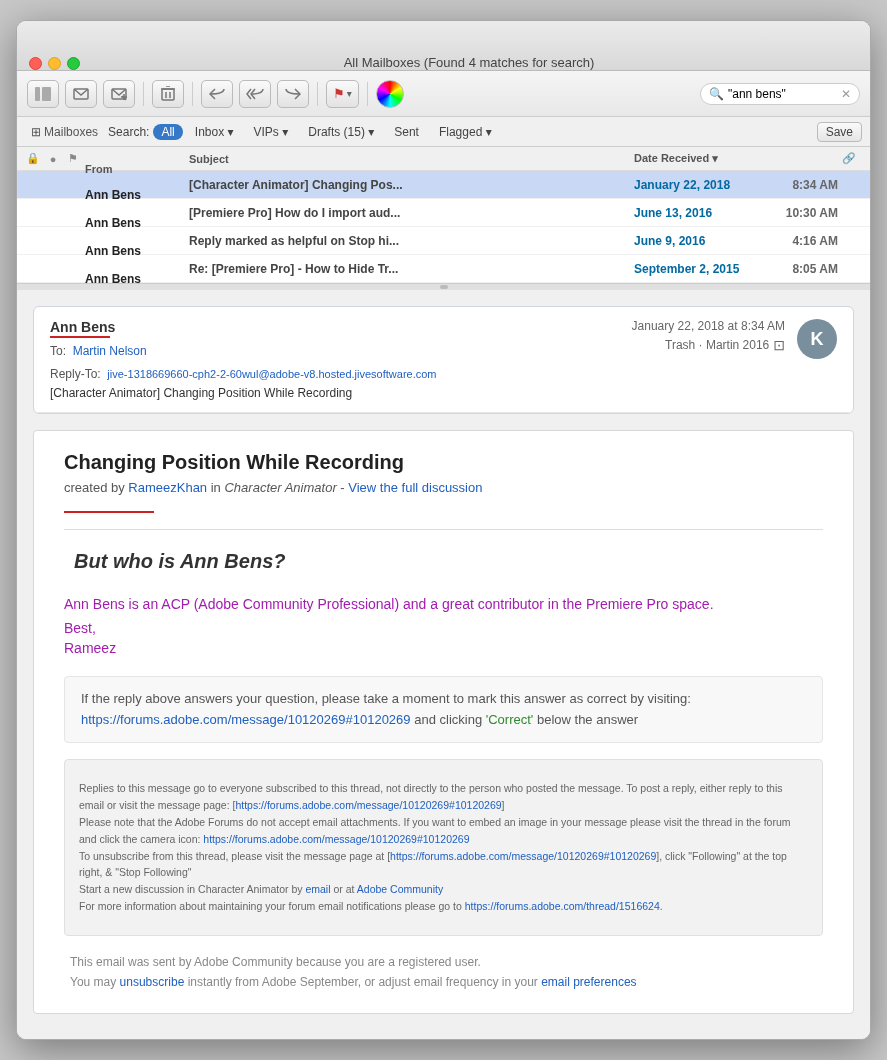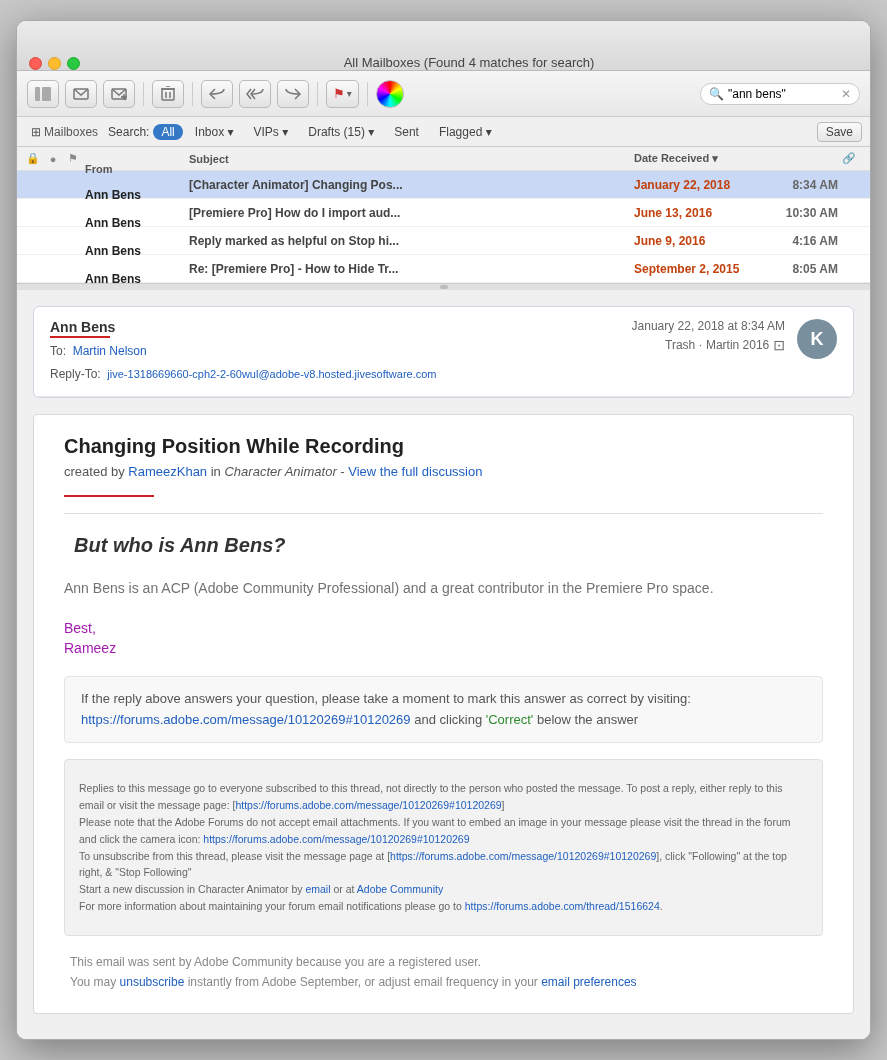--- a/index.html
+++ b/index.html
@@ -214,21 +214,21 @@
       height: 28px;
       padding: 0 8px;
       border-bottom: 1px solid #f0f0f0;
       cursor: pointer;
       font-size: 12px;
       gap: 4px;
     }
     .email-row.selected { background: #c9d9f5; }
     .email-row .col-from { color: #222; }
     .email-row .col-subject { color: #444; overflow: hidden; text-overflow: ellipsis; white-space: nowrap; }
-    .email-row .col-date { color: #c2410c; margin-left: 9px; }
+    .email-row .col-date { color: #0369a1; margin-left: 9px; }
     .email-row .col-time { color: #666; text-align: right; }
     
     .list-divider {
       height: 6px;
       background: #e0e0e0;
       display: flex;
       align-items: center;
       justify-content: center;
     }
     .list-divider-dot {
@@ -328,22 +328,22 @@
     .quote-block {
       font-size: 20px;
       color: #333;
       font-style: italic;
       font-weight: 600;
       margin-bottom: 20px;
       padding-left: 10px;
     }
     .body-text {
       font-size: 14px;
-      color: #737373;
-      margin-bottom: 20px;
+      color: #a21caf;
+      margin-bottom: 4px;
       line-height: 1.6;
     }
     .sign-text {
       font-size: 14px;
       color: #a21caf;
       margin-bottom: 4px;
     }
     .notice-box {
       background: #f8f8f8;
       border: 1px solid #e5e5e5;
@@ -550,20 +550,21 @@
           <div class="sender-name">
             <span>Ann Bens</span>
           </div>
           <div class="sender-underline"></div>
           <div class="email-meta">
             To: &nbsp;<span style="color:#2060c0">Martin Nelson</span>
           </div>
           <div class="email-meta">
             Reply-To: &nbsp;<span style="color:#2060c0; font-size:11px">jive-1318669660-cph2-2-60wul@adobe-v8.hosted.jivesoftware.com</span>
           </div>
+          <div class="email-subject-line">[Character Animator] Changing Position While Recording</div>
         </div>
         <div class="email-header-right">
           <div class="email-timestamp">January 22, 2018 at 8:34 AM</div>
           <div class="email-folder">
             <span>Trash · Martin 2016</span>
             <span style="font-size:14px">⊡</span>
           </div>
         </div>
         <div class="avatar">K</div>
       </div>

